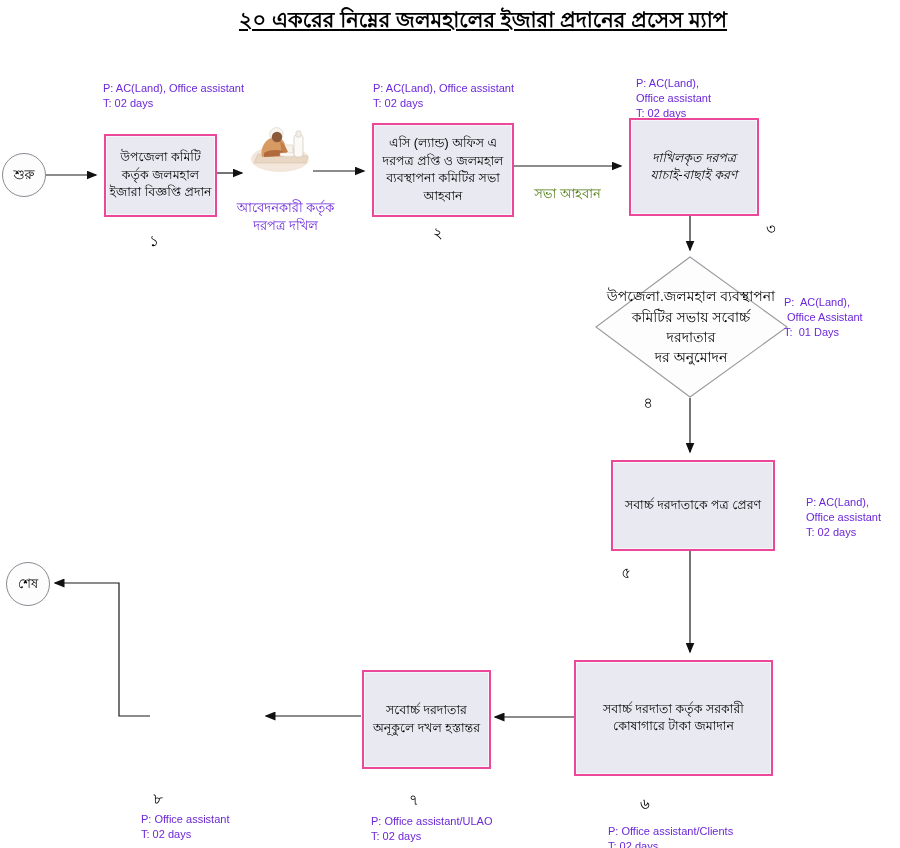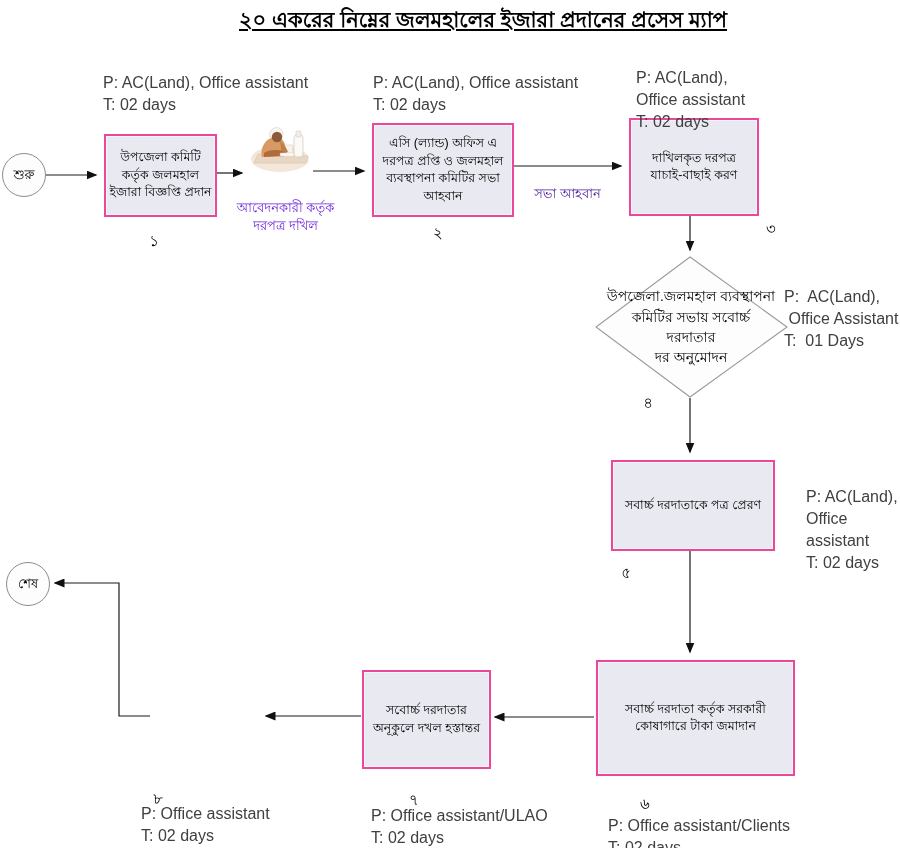--- a/index.html
+++ b/index.html
@@ -25,25 +25,26 @@
     font-size:13px;color:#000;text-align:right;
   }
   .diamond-label{
     position:absolute;display:flex;align-items:center;justify-content:center;
     text-align:center;font-size:14px;line-height:1.45;color:#000;white-space:pre-line;
   }
   .num{
     position:absolute;font-size:15px;color:#000;width:24px;text-align:center;
   }
   .ann{
-    position:absolute;font-size:16px;line-height:1.38;color:#404040;
+    position:absolute;font-size:11px;line-height:1.38;color:#6d28d9;
     white-space:pre-wrap;
+    margin-top:9px;
   }
   .edge-label{
-    position:absolute;font-size:13px;color:#4c1d95;text-align:center;
+    position:absolute;font-size:13px;color:#4d7c0f;text-align:center;
   }
   .caption{
     position:absolute;font-size:13px;line-height:1.35;color:#6d28d9;
     text-align:center;white-space:pre-line;
   }
   .clipart{position:absolute;}
 </style>
 </head>
 <body>
 
@@ -79,28 +80,28 @@
     <span>শেষ</span>
   </div>
 
   <div class="box" style="left:104px;top:134px;width:109px;height:79px;">উপজেলা কমিটি
 কর্তৃক জলমহাল
 ইজারা বিজ্ঞপ্তি প্রদান</div>
   <div class="box" style="left:372px;top:123px;width:138px;height:90px;">এসি (ল্যান্ড) অফিস এ
 দরপত্র প্রপ্তি ও জলমহাল
 ব্যবস্থাপনা কমিটির সভা
 আহবান</div>
-  <div class="box" style="left:629px;top:118px;width:126px;height:94px;">দাখিলকৃত দরপত্র
+  <div class="box" style="left:629px;top:118px;width:126px;height:94px;font-style:italic;">দাখিলকৃত দরপত্র
 যাচাই-বাছাই করণ</div>
   <div class="diamond-label" style="left:603px;top:278px;width:176px;height:98px;">উপজেলা.জলমহাল ব্যবস্থাপনা
 কমিটির সভায় সবোর্চ্চ
 দরদাতার
 দর অনুমোদন</div>
   <div class="box" style="left:611px;top:460px;width:160px;height:87px;">সবার্চ্চ দরদাতাকে পত্র প্রেরণ</div>
-  <div class="box" style="left:596px;top:660px;width:195px;height:112px;">সবার্চ্চ দরদাতা কর্তৃক সরকারী
+  <div class="box" style="left:574px;top:660px;width:195px;height:112px;">সবার্চ্চ দরদাতা কর্তৃক সরকারী
 কোষাগারে টাকা জমাদান</div>
   <div class="box" style="left:362px;top:670px;width:125px;height:95px;">সবোর্চ্চ দরদাতার
 অনূকুলে দখল হস্তান্তর</div>
 
   <svg class="clipart" style="left:250px;top:123px;" width="64" height="52" viewBox="0 0 64 52">
     <ellipse cx="30" cy="36" rx="29" ry="13" fill="#f3e6da"></ellipse>
     <path d="M4,40 L56,40 L58,33 L8,31 Z" fill="#e9d6c3" stroke="#d9c2ab" stroke-width="0.6"></path>
     <rect x="44" y="12" width="9" height="22" rx="3" fill="#fbfaf7" stroke="#cfc7bc" stroke-width="0.7"></rect>
     <rect x="46" y="8" width="5" height="6" rx="1.5" fill="#f3efe8" stroke="#cfc7bc" stroke-width="0.6"></rect>
     <rect x="33" y="22" width="10" height="12" rx="1" fill="#f7f2ea" stroke="#d8cbb8" stroke-width="0.6"></rect>

